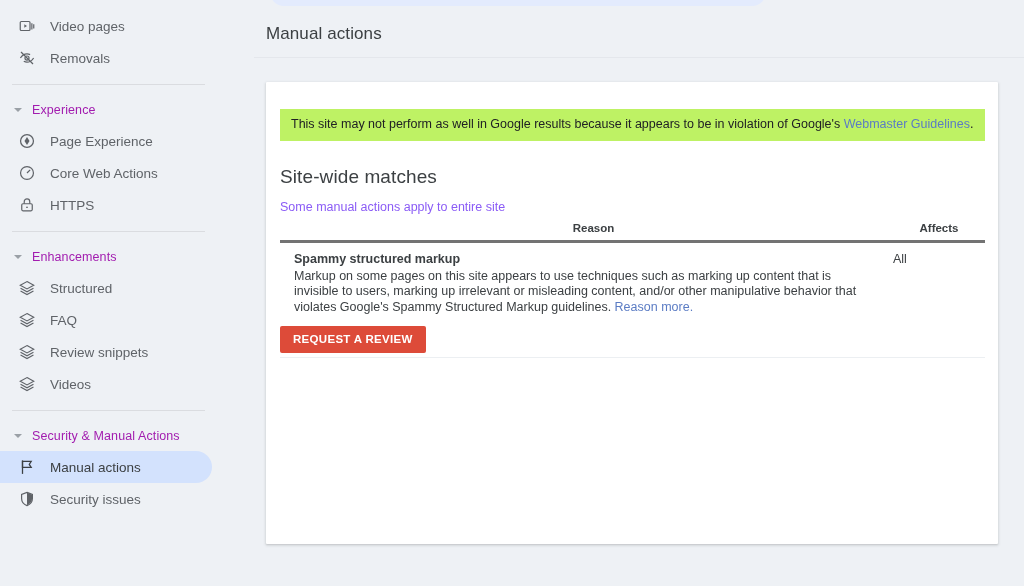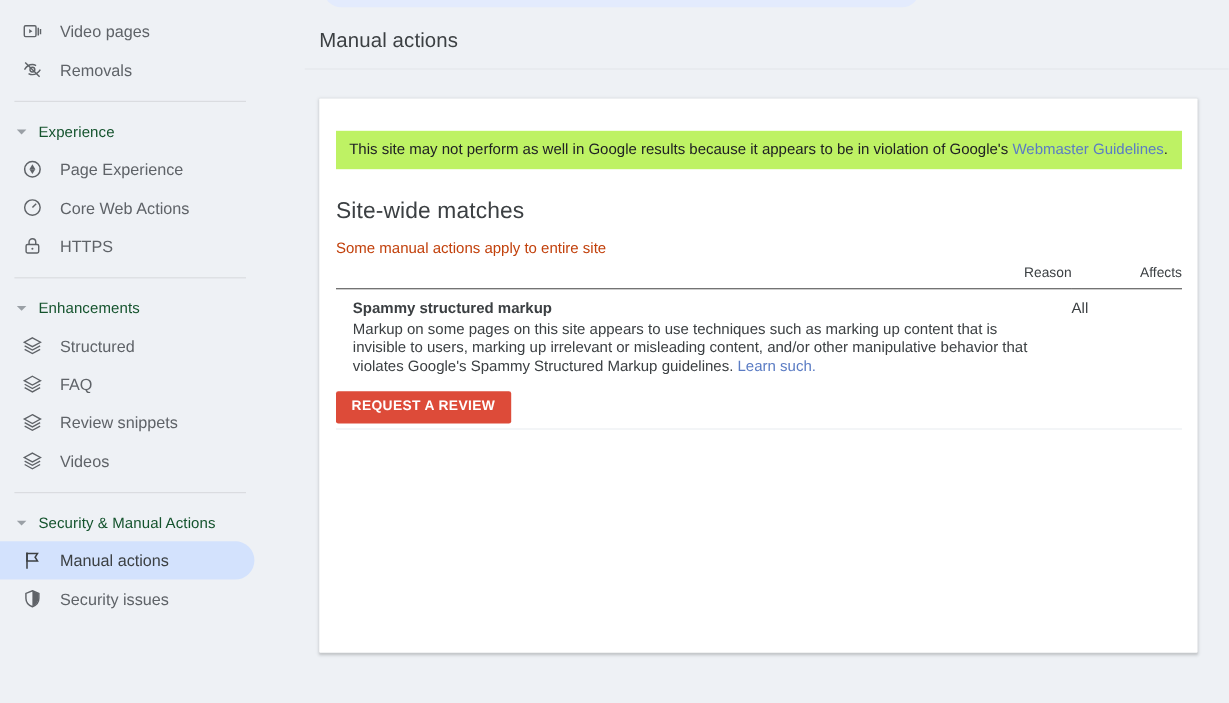--- a/index.html
+++ b/index.html
@@ -52,21 +52,21 @@
   .nav-item.selected .lbl { color: #3c4043; }
 
   .nav-divider {
     height: 1px; background: #dadce0;
     margin: 10px 22px 10px 12px;
     width: 193px;
   }
   .section-header {
     display: flex; align-items: center;
     height: 30px; padding-left: 14px;
-    color: #14532d; font-size: 12.5px;
+    color: #a21caf; font-size: 12.5px;
     letter-spacing: .1px;
     cursor: pointer;
   }
   .caret {
     width: 0; height: 0; margin-right: 10px;
     border-left: 4px solid transparent;
     border-right: 4px solid transparent;
     border-top: 4px solid #9aa0a6;
     flex: 0 0 auto;
   }
@@ -103,36 +103,36 @@
   .alert a { color: #5b7cc4; text-decoration: none; }
 
   .section-title {
     position: absolute; left: 14px; top: 68px;
     font-size: 19px; color: #3c4043;
     font-weight: normal; letter-spacing: .1px;
   }
 
   .subtle-note {
     position: absolute; left: 14px; top: 118px;
-    font-size: 12.5px; color: #c2410c; text-align: right;
+    font-size: 12.5px; color: #8b5cf6; text-align: right;
   }
 
   table.actions {
     position: absolute; left: 14px; top: 136px;
     width: 705px;
     border-collapse: collapse;
     table-layout: fixed;
   }
   table.actions th {
-    text-align: right;
+    text-align: center;
     font-size: 11.5px;
-    font-weight: normal;
+    font-weight: bold;
     color: #3c4043;
     padding: 4px 0 6px 14px;
-    border-bottom: 1px solid #737373;
+    border-bottom: 3px solid #737373;
   }
   table.actions th.affects-col { width: 92px; padding-left: 0; }
   table.actions td {
     vertical-align: top;
     padding: 9px 0 14px 14px;
     font-size: 12.5px;
     color: #3c4043;
     line-height: 15.5px;
   }
   table.actions td.affects-cell {
@@ -315,21 +315,21 @@
         <thead>
           <tr>
             <th>Reason</th>
             <th class="affects-col">Affects</th>
           </tr>
         </thead>
         <tbody>
           <tr>
             <td>
               <span class="reason-name">Spammy structured markup</span>
-              <span class="reason-desc"><span>Markup on some pages on this site appears to use techniques such as marking up content that is invisible to users, marking up irrelevant or misleading content, and/or other manipulative behavior that violates Google's Spammy Structured Markup guidelines. </span><a href="#">Learn such.</a></span>
+              <span class="reason-desc"><span>Markup on some pages on this site appears to use techniques such as marking up content that is invisible to users, marking up irrelevant or misleading content, and/or other manipulative behavior that violates Google's Spammy Structured Markup guidelines. </span><a href="#">Reason more.</a></span>
             </td>
             <td class="affects-cell">All</td>
           </tr>
         </tbody>
       </table>
 
       <button class="btn-review">REQUEST A REVIEW</button>
       <div class="card-rule"></div>
 
     </section>

